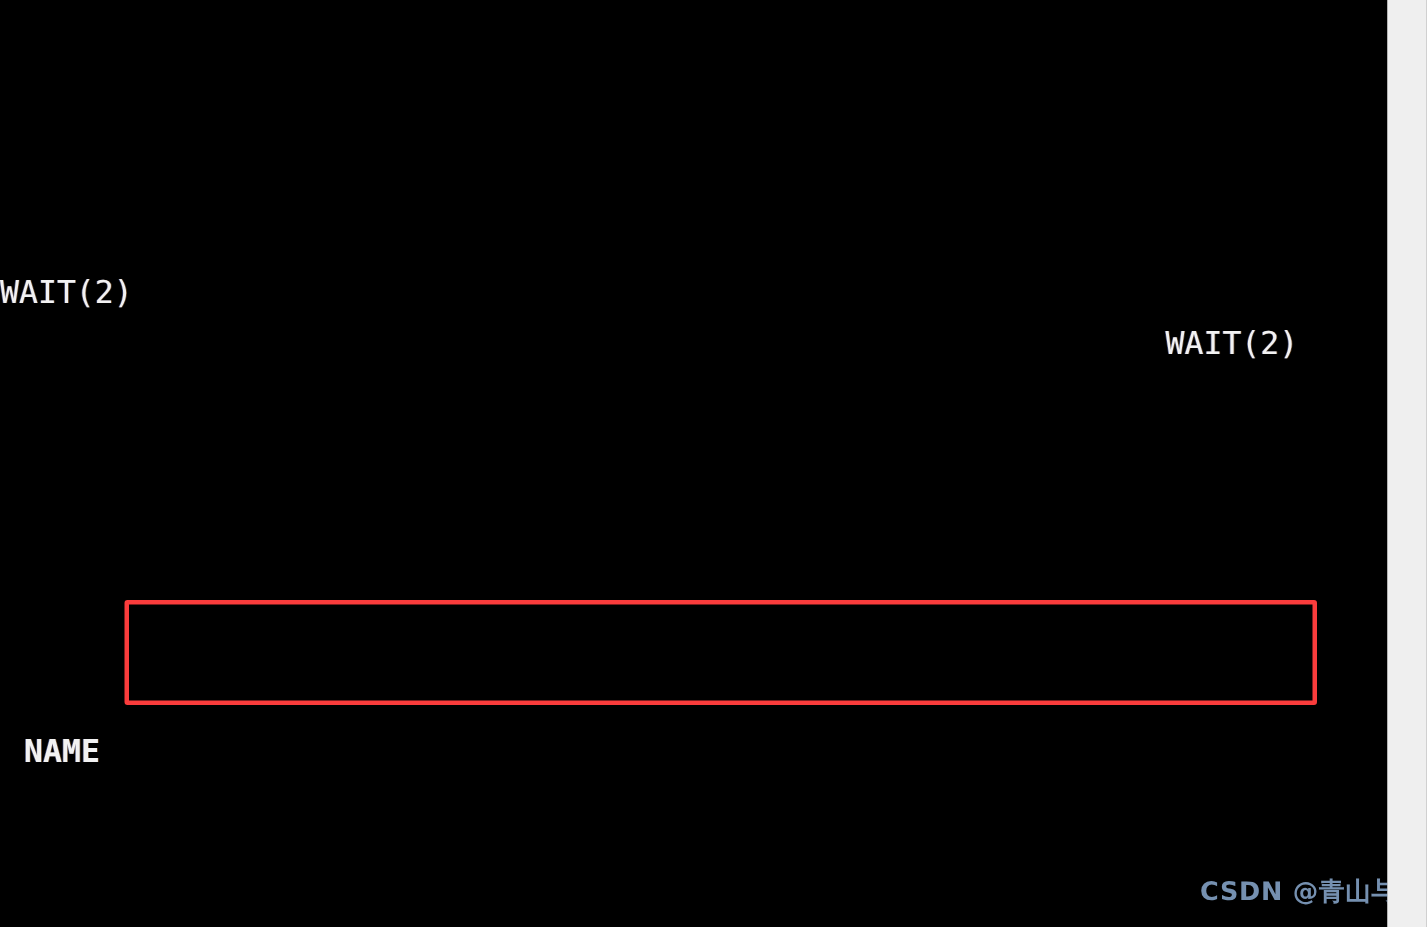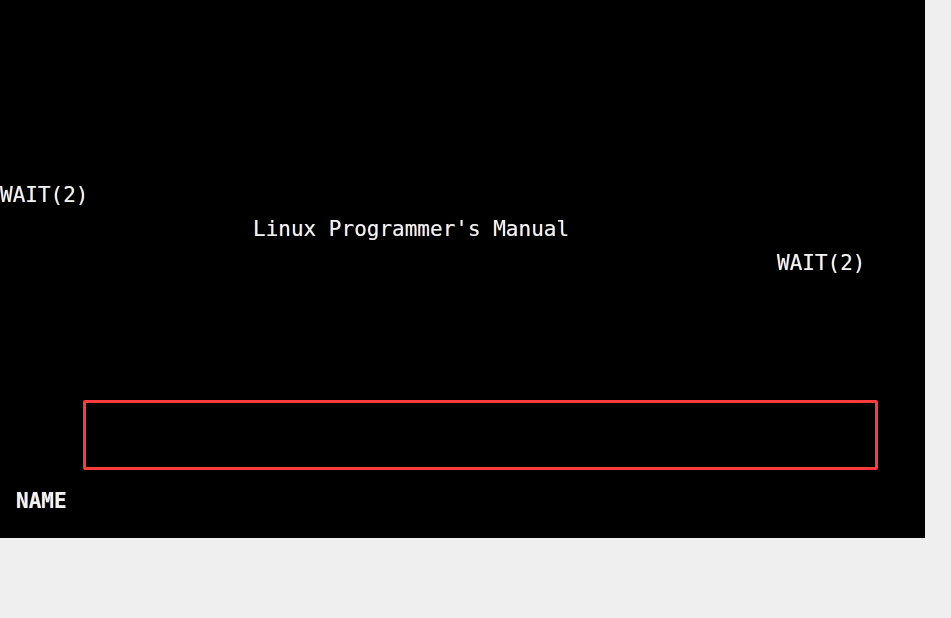--- a/index.html
+++ b/index.html
@@ -15,21 +15,21 @@
     overflow: hidden;
     background: #efefef;
     font-family: "DejaVu Sans Mono", "Liberation Mono", monospace;
   }
   
   #terminal {
     position: absolute;
     left: 0;
     top: 0;
     width: 925px;
-    height: 538px;
+    height: 618px;
     background: #000000;
     overflow: hidden;
   }
   
   #right-strip {
     position: absolute;
     left: 925px;
     top: 0;
     width: 26px;
     height: 618px;
@@ -91,21 +91,20 @@
 
 <div id="screen">
 
   <div id="terminal">
 
     <div class="man-body">
 
       
       <div class="line" style="position:relative;height:34px;top:8px;">
         <span style="position:absolute;left:0px;">WAIT(2)</span>
-        <span style="position:absolute;left:253px;">Linux Programmer's Manual</span>
         <span style="position:absolute;left:777px;">WAIT(2)</span>
       </div>
 
       
       <div class="line blank" style="top:8px;position:relative;">&nbsp;</div>
 
       
       <div class="line heading" style="position:relative;top:8px;left:16px;">NAME</div>
 
       

